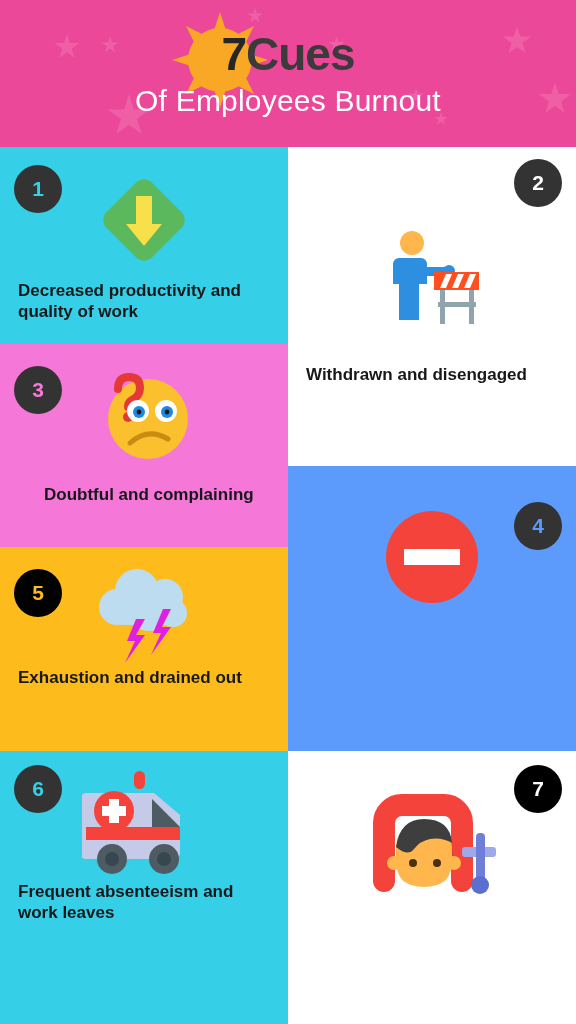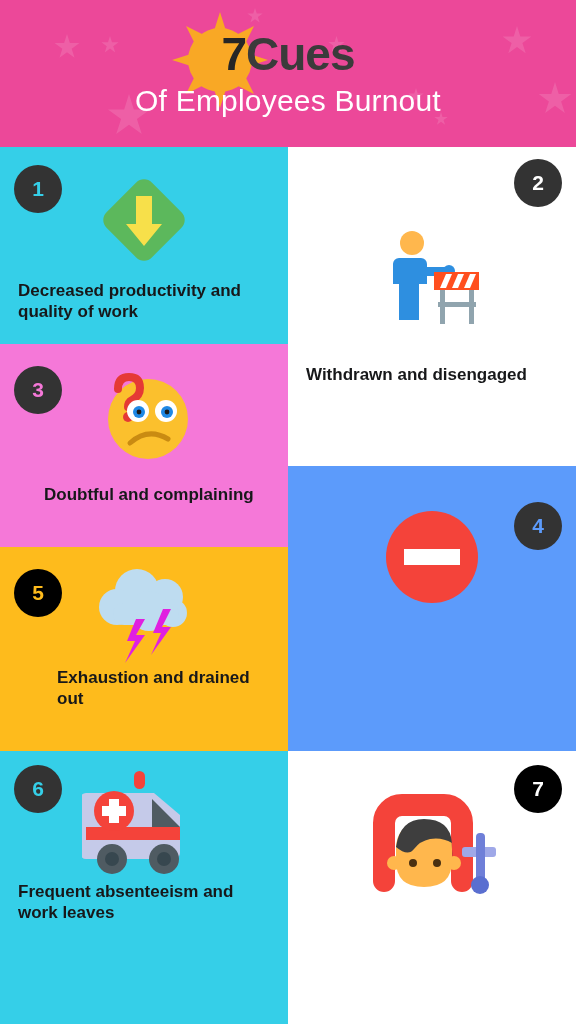--- a/index.html
+++ b/index.html
@@ -107,21 +107,21 @@
 
   #p3 .art{top:14px;height:110px;}
   #p3 .caption{top:140px;margin-left:26px;}
   #p3 .badge{left:14px;top:22px;background:#333333;color:#f578d8;}
 
   #p4 .art{top:36px;height:110px;}
   #p4 .caption{top:165px;}
   #p4 .badge{right:14px;top:36px;background:#333333;color:#5c9bfb;}
 
   #p5 .art{top:14px;height:110px;}
-  #p5 .caption{top:120px;margin-left:39px;}
+  #p5 .caption{top:120px;}
   #p5 .badge{left:14px;top:22px;background:#000000;color:#febb1c;}
 
   #p6 .art{top:18px;height:110px;}
   #p6 .caption{top:130px;}
   #p6 .badge{left:14px;top:14px;background:#333333;color:#35cfe8;}
 
   #p7 .art{top:36px;height:125px;}
   #p7 .caption{top:180px;}
   #p7 .badge{right:14px;top:14px;background:#000000;color:#ffffff;}
 </style>

